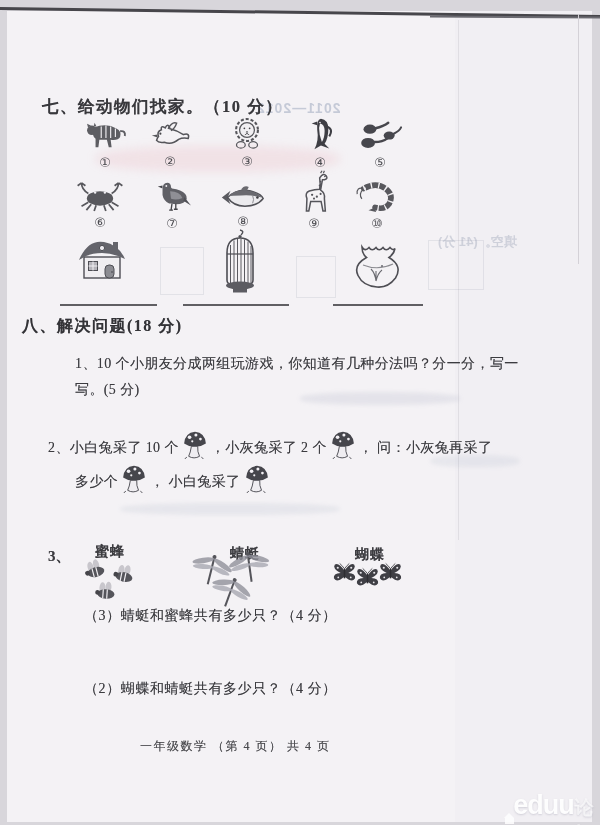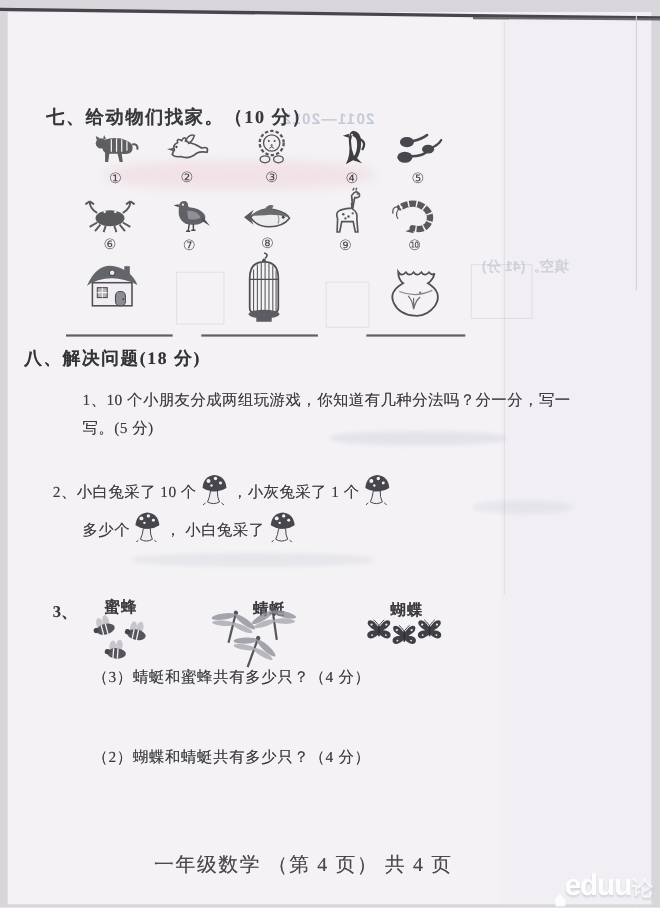--- a/index.html
+++ b/index.html
@@ -43,21 +43,21 @@
   .q2l1{left:48px;top:433px;}
   .q2l2{left:75px;top:467px;}
   .q3num{left:48px;top:547px;font-size:15px;font-weight:700;}
   .insect-label{position:absolute;font-size:14px;font-weight:700;letter-spacing:1px;
     text-shadow:0 0 .4px rgba(60,60,65,.55);font-family:Liberation Serif, serif;}
   .lbl-bee{left:95px;top:543px;}
   .lbl-dragonfly{left:230px;top:545px;}
   .lbl-butterfly{left:355px;top:546px;}
   .sub1{left:84px;top:607px;font-size:14px;letter-spacing:.6px;}
   .sub2{left:84px;top:680px;font-size:14px;letter-spacing:.6px;}
-  .footer{left:140px;top:774px;font-size:18px;letter-spacing:1.5px;color:#4a4a4e;}
+  .footer{left:140px;top:738px;font-size:12px;letter-spacing:1.5px;color:#4a4a4e;}
   
   .cell{position:absolute;width:64px;display:flex;flex-direction:column;align-items:center;}
   .cell .num{font-family:"DejaVu Sans",sans-serif;font-size:13px;color:#4b4b50;margin-top:2px;}
   .ansline{position:absolute;height:1.5px;background:#454549;opacity:.85;}
   .al1{left:60px;top:304px;width:97px;}
   .al2{left:183px;top:304px;width:106px;}
   .al3{left:333px;top:304px;width:90px;}
   .homeicon{position:absolute;}
   
   svg.ic{display:block;}
@@ -380,24 +380,25 @@
 <div class="txt h8">八、解决问题(18 分)</div>
 
 <div class="txt q1l1">1、10 个小朋友分成两组玩游戏，你知道有几种分法吗？分一分，写一</div>
 <div class="txt q1l2">写。(5 分)</div>
 
 <div class="qline q2l1">
   <span>2、小白兔采了 10 个</span>
   <svg class="mush" viewBox="0 0 28 32">
       <use href="#sym-mushroom"></use>
     </svg>
-  <span>，小灰兔采了 1 个</span>
+  <span>，小灰兔采了 2 个</span>
   <svg class="mush" viewBox="0 0 28 32">
       <use href="#sym-mushroom"></use>
     </svg>
+  <span>， 问：小灰兔再采了</span>
 </div>
 <div class="qline q2l2">
   <span>多少个</span>
   <svg class="mush" viewBox="0 0 28 32">
       <use href="#sym-mushroom"></use>
     </svg>
   <span>， 小白兔采了</span>
   <svg class="mush" viewBox="0 0 28 32">
       <use href="#sym-mushroom"></use>
     </svg>

